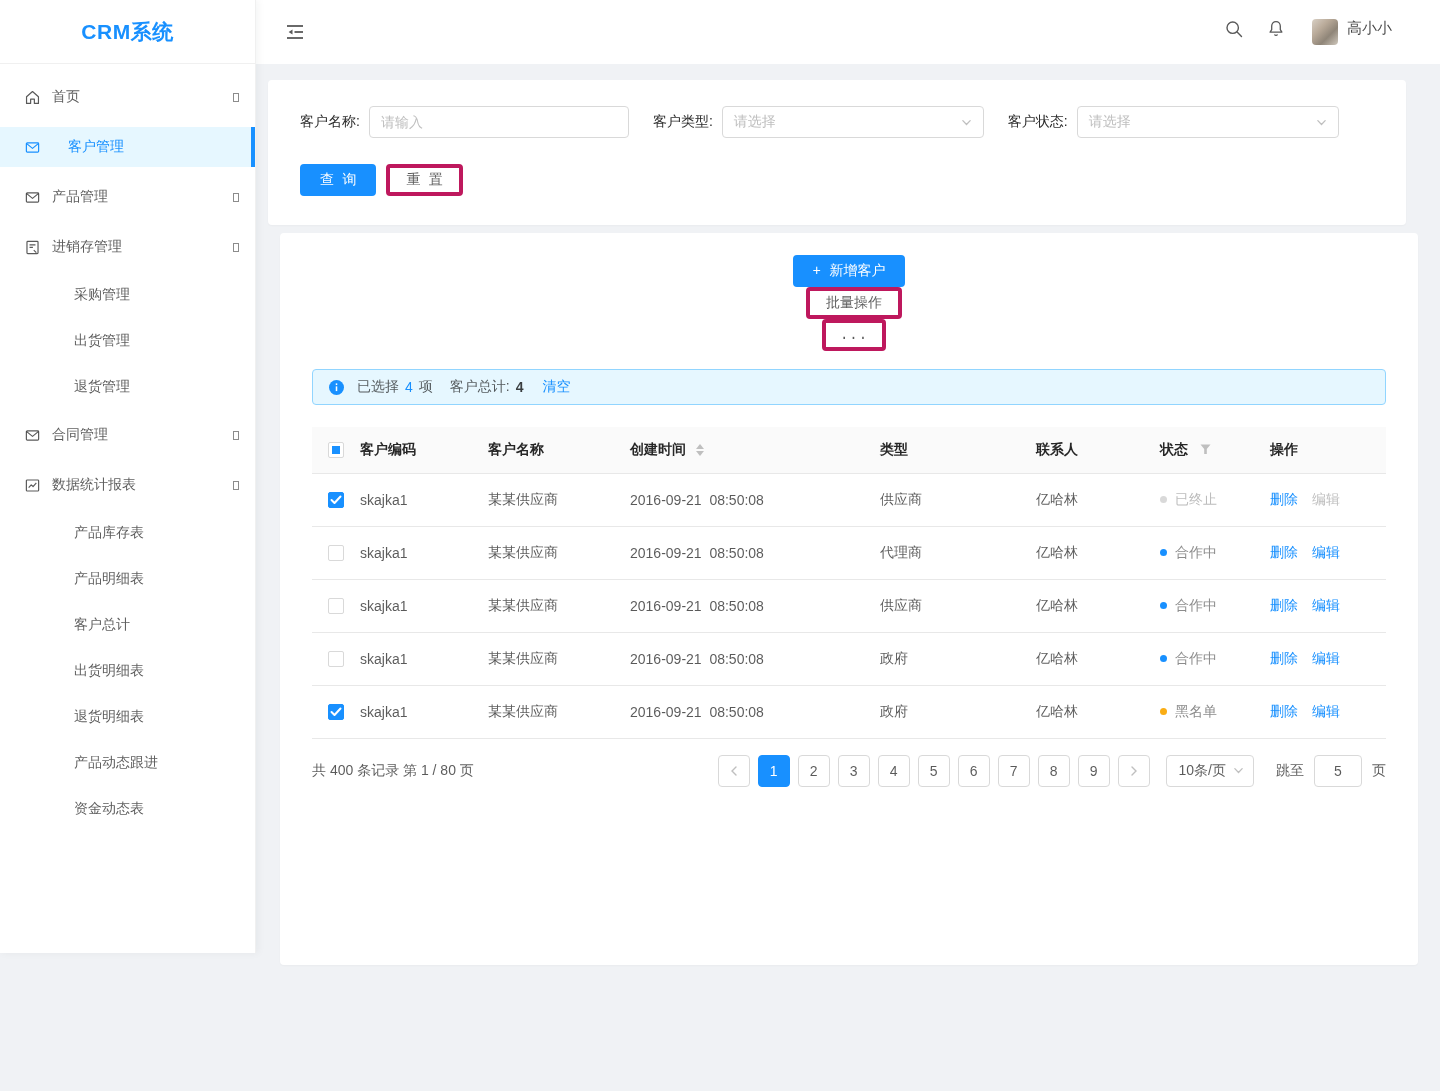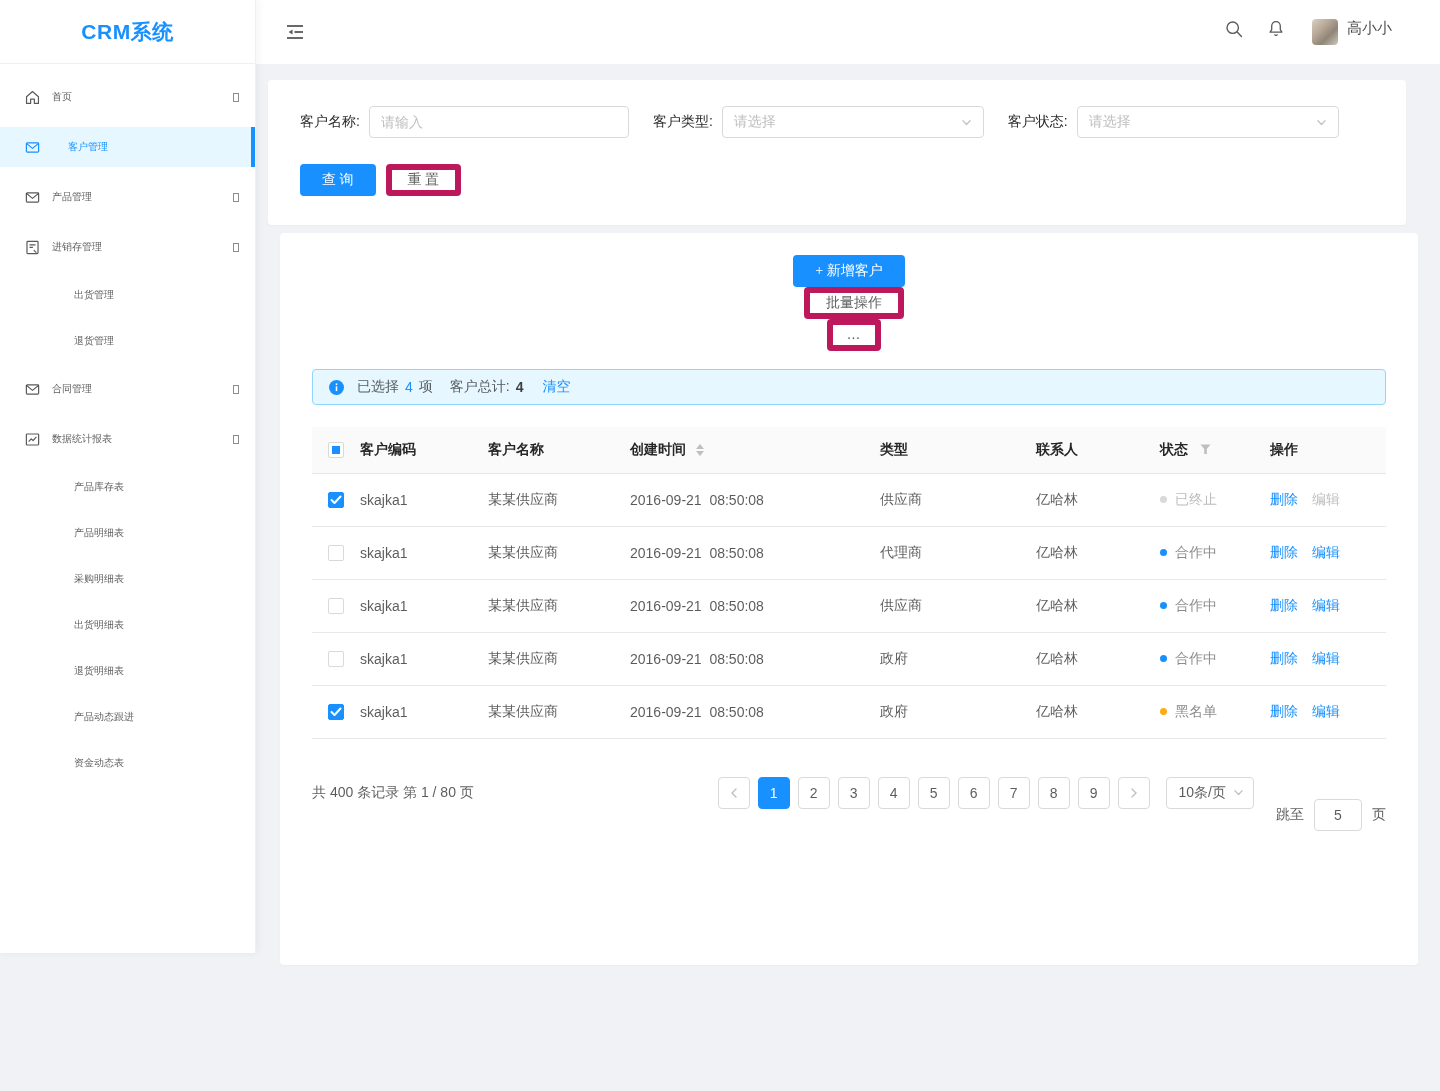--- a/index.html
+++ b/index.html
@@ -23,21 +23,21 @@
   .logo {
     height:64px; line-height:63px; text-align:center;
     color:#1890ff; font-size:21px; font-weight:700;
     border-bottom:1px solid #f0f0f0; letter-spacing:0.5px;
   }
   .menu { display:flex; flex-direction:column; padding-top:8px; }
   .mi { display:flex; align-items:center; height:40px; cursor:pointer; position:relative; }
   .mi-top { margin:5px 0; padding:0 16px 0 24px; color:rgba(0,0,0,0.65); }
   .mi-sub { margin:3px 0; padding:0 16px 0 74px; color:rgba(0,0,0,0.65); }
   .mi .ico { width:17px; height:17px; margin-right:11px; flex:none; }
-  .mi-label { font-size:10px; white-space:nowrap;font-family:Liberation Serif, serif; }
+  .mi-label { font-size:14px; white-space:nowrap;font-family:Liberation Serif, serif; }
   .mi-top.active { background:#e6f7ff; color:#1890ff;gap:16px; }
   .mi-top.active::after { content:""; position:absolute; right:0; top:0; bottom:0; width:4px; background:#1890ff; }
   .tofu { margin-left:auto; width:6px; height:9px; border:1px solid #8c8c8c; flex:none; }
 
   
   .header {
     position:absolute; left:256px; top:0; right:0; height:64px;
     background:#fff; display:flex; align-items:center; padding:0 48px 0 28px; z-index:10;
   }
   .fold { width:22px; height:22px; cursor:pointer; color:#595959; }
@@ -66,24 +66,24 @@
   }
   .tinput::placeholder { color:#bfbfbf; }
   .fselect {
     width:262px; height:32px; border:1px solid #d9d9d9; border-radius:4px;
     padding:0 11px; display:flex; align-items:center; cursor:pointer; background:#fff;
   }
   .fselect .ph { color:#bfbfbf; }
   .fselect .chev { margin-left:auto; color:#bfbfbf; width:11px; height:11px; }
   .btn-row { margin-top:26px; display:flex; align-items:center; }
   .btn {
-    height:32px; padding:0 16px; border-radius:4px; border:6px solid #be185d;
+    height:32px; padding:0 16px; border-radius:4px; border:4px solid #be185d;
     background:#fff; color:rgba(0,0,0,0.65); font-size:14px; cursor:pointer;
     display:inline-flex; align-items:center; white-space:nowrap;
-    font-family:Liberation Serif, serif;
+    font-family:Liberation Mono, monospace;
   }
   .btn-primary { background:#1890ff; border-color:#1890ff; color:#fff; }
   .btn + .btn { margin-left:10px; }
   .btn-more { padding:0 14px; margin-left:22px; letter-spacing:1px; }
 
   
   .alert {
     margin-top:18px; height:36px; background:#e6f7ff; border:1px solid #91d5ff;
     border-radius:4px; display:flex; align-items:center; padding:0 16px;
   }
@@ -132,21 +132,21 @@
     color:rgba(0,0,0,0.65); cursor:pointer;
   }
   .pbtn.active { background:#1890ff; border-color:#1890ff; color:#fff; }
   .pbtn .arr { color:#bfbfbf; width:10px; height:10px; }
   .size-select {
     height:32px; border:1px solid #d9d9d9; border-radius:4px; background:#fff;
     display:flex; align-items:center; padding:0 9px 0 12px; margin-left:8px; cursor:pointer;
     color:rgba(0,0,0,0.65);
   }
   .size-select .chev { margin-left:7px; color:#bfbfbf; width:11px; height:11px; }
-  .jump { display:flex; align-items:center; margin-left:14px; color:rgba(0,0,0,0.65);margin-top:44px; }
+  .jump { display:flex; align-items:center; margin-left:14px; color:rgba(0,0,0,0.65); }
   .jump-input {
     width:48px; height:32px; border:1px solid #d9d9d9; border-radius:4px; margin:0 10px;
     text-align:center; font-size:14px; color:rgba(0,0,0,0.65); outline:none;
     font-family:"Liberation Sans","DejaVu Sans",sans-serif;
   }
 </style>
 </head>
 <body>
 
 <aside class="sidebar">
@@ -182,20 +182,23 @@
       <svg class="ico" viewBox="0 0 20 20" fill="none" stroke="currentColor" stroke-width="1.4" stroke-linejoin="round">
           <rect x="3.5" y="2.8" width="13" height="14.4" rx="1"></rect>
           <path d="M6.5 6.8 H13.5 M6.5 9.8 H10.5"></path>
           <path d="M11.5 13 L14.5 16"></path>
         </svg>
       <span class="mi-label">进销存管理</span>
       <span class="tofu"></span>
     </div>
 
     <div class="mi mi-sub">
+        <span class="mi-label">采购管理</span>
+      </div>
+    <div class="mi mi-sub">
         <span class="mi-label">出货管理</span>
       </div>
     <div class="mi mi-sub">
         <span class="mi-label">退货管理</span>
       </div>
 
     <div class="mi mi-top">
       <svg class="ico" viewBox="0 0 20 20" fill="none" stroke="currentColor" stroke-width="1.4" stroke-linejoin="round">
           <rect x="2.8" y="4.5" width="14.4" height="11" rx="1"></rect>
           <path d="M3.2 5.4 L10 11 L16.8 5.4"></path>
@@ -213,21 +216,21 @@
       <span class="tofu"></span>
     </div>
 
     <div class="mi mi-sub">
         <span class="mi-label">产品库存表</span>
       </div>
     <div class="mi mi-sub">
         <span class="mi-label">产品明细表</span>
       </div>
     <div class="mi mi-sub">
-        <span class="mi-label">采购明细表</span>
+        <span class="mi-label">客户总计</span>
       </div>
     <div class="mi mi-sub">
         <span class="mi-label">出货明细表</span>
       </div>
     <div class="mi mi-sub">
         <span class="mi-label">退货明细表</span>
       </div>
     <div class="mi mi-sub">
         <span class="mi-label">产品动态跟进</span>
       </div>

